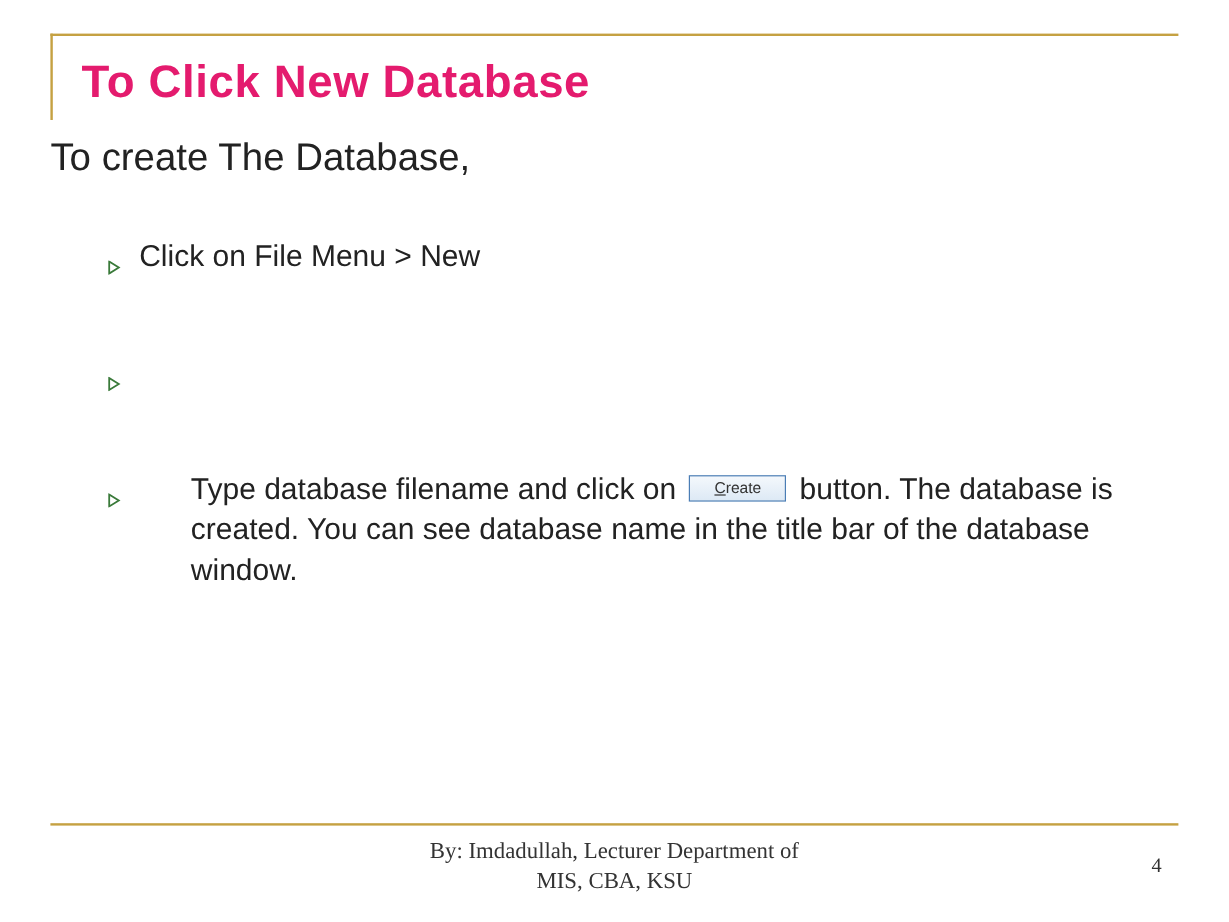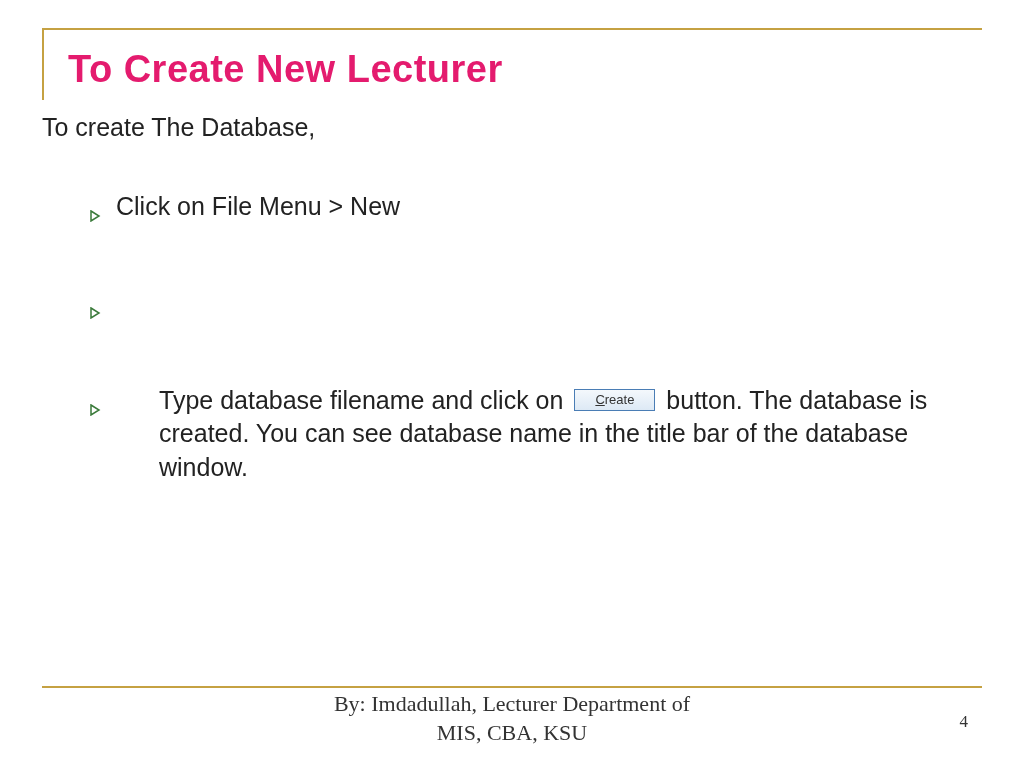--- a/index.html
+++ b/index.html
@@ -46,21 +46,21 @@
       color: #e41b6e;
       font-size: 38px;
       font-weight: bold;
       padding-top: 20px;
       padding-left: 26px;
       letter-spacing: 0.5px;
     }
 
     .intro {
       color: #222;
-      font-size: 25px;
+      font-size: 32px;
       margin-top: 22px;
       padding-left: 0;
     }
 
     .bullets {
       margin-top: 48px;
       padding-left: 48px;
     }
 
     .bullet-item {
@@ -118,41 +118,41 @@
     }
 
     .footer {
       position: absolute;
       bottom: 20px;
       left: 0;
       right: 0;
       text-align: center;
       color: #333;
       font-family: Georgia, 'Times New Roman', serif;
-      font-size: 22px;
+      font-size: 19px;
       line-height: 1.35;
     }
 
     .page-num {
       position: absolute;
       bottom: 36px;
       right: 56px;
       color: #333;
       font-family: Georgia, 'Times New Roman', serif;
       font-size: 17px;
     }
   </style>
 </head>
 <body>
 
 <div class="slide">
   <div class="top-border"></div>
   <div class="left-accent"></div>
 
-  <h1 class="title">To Create New Lecturer</h1>
+  <h1 class="title">To Click New Database</h1>
 
   <p class="intro">To create The Database,</p>
 
   <div class="bullets">
 
     <div class="bullet-item">
       <span class="bullet-icon">
         <svg width="14" height="12" viewBox="0 0 14 12">
           <path d="M1 1 L9 6 L1 11 Z" fill="none" stroke="#3a7a3a" stroke-width="1.5"></path>
         </svg>

